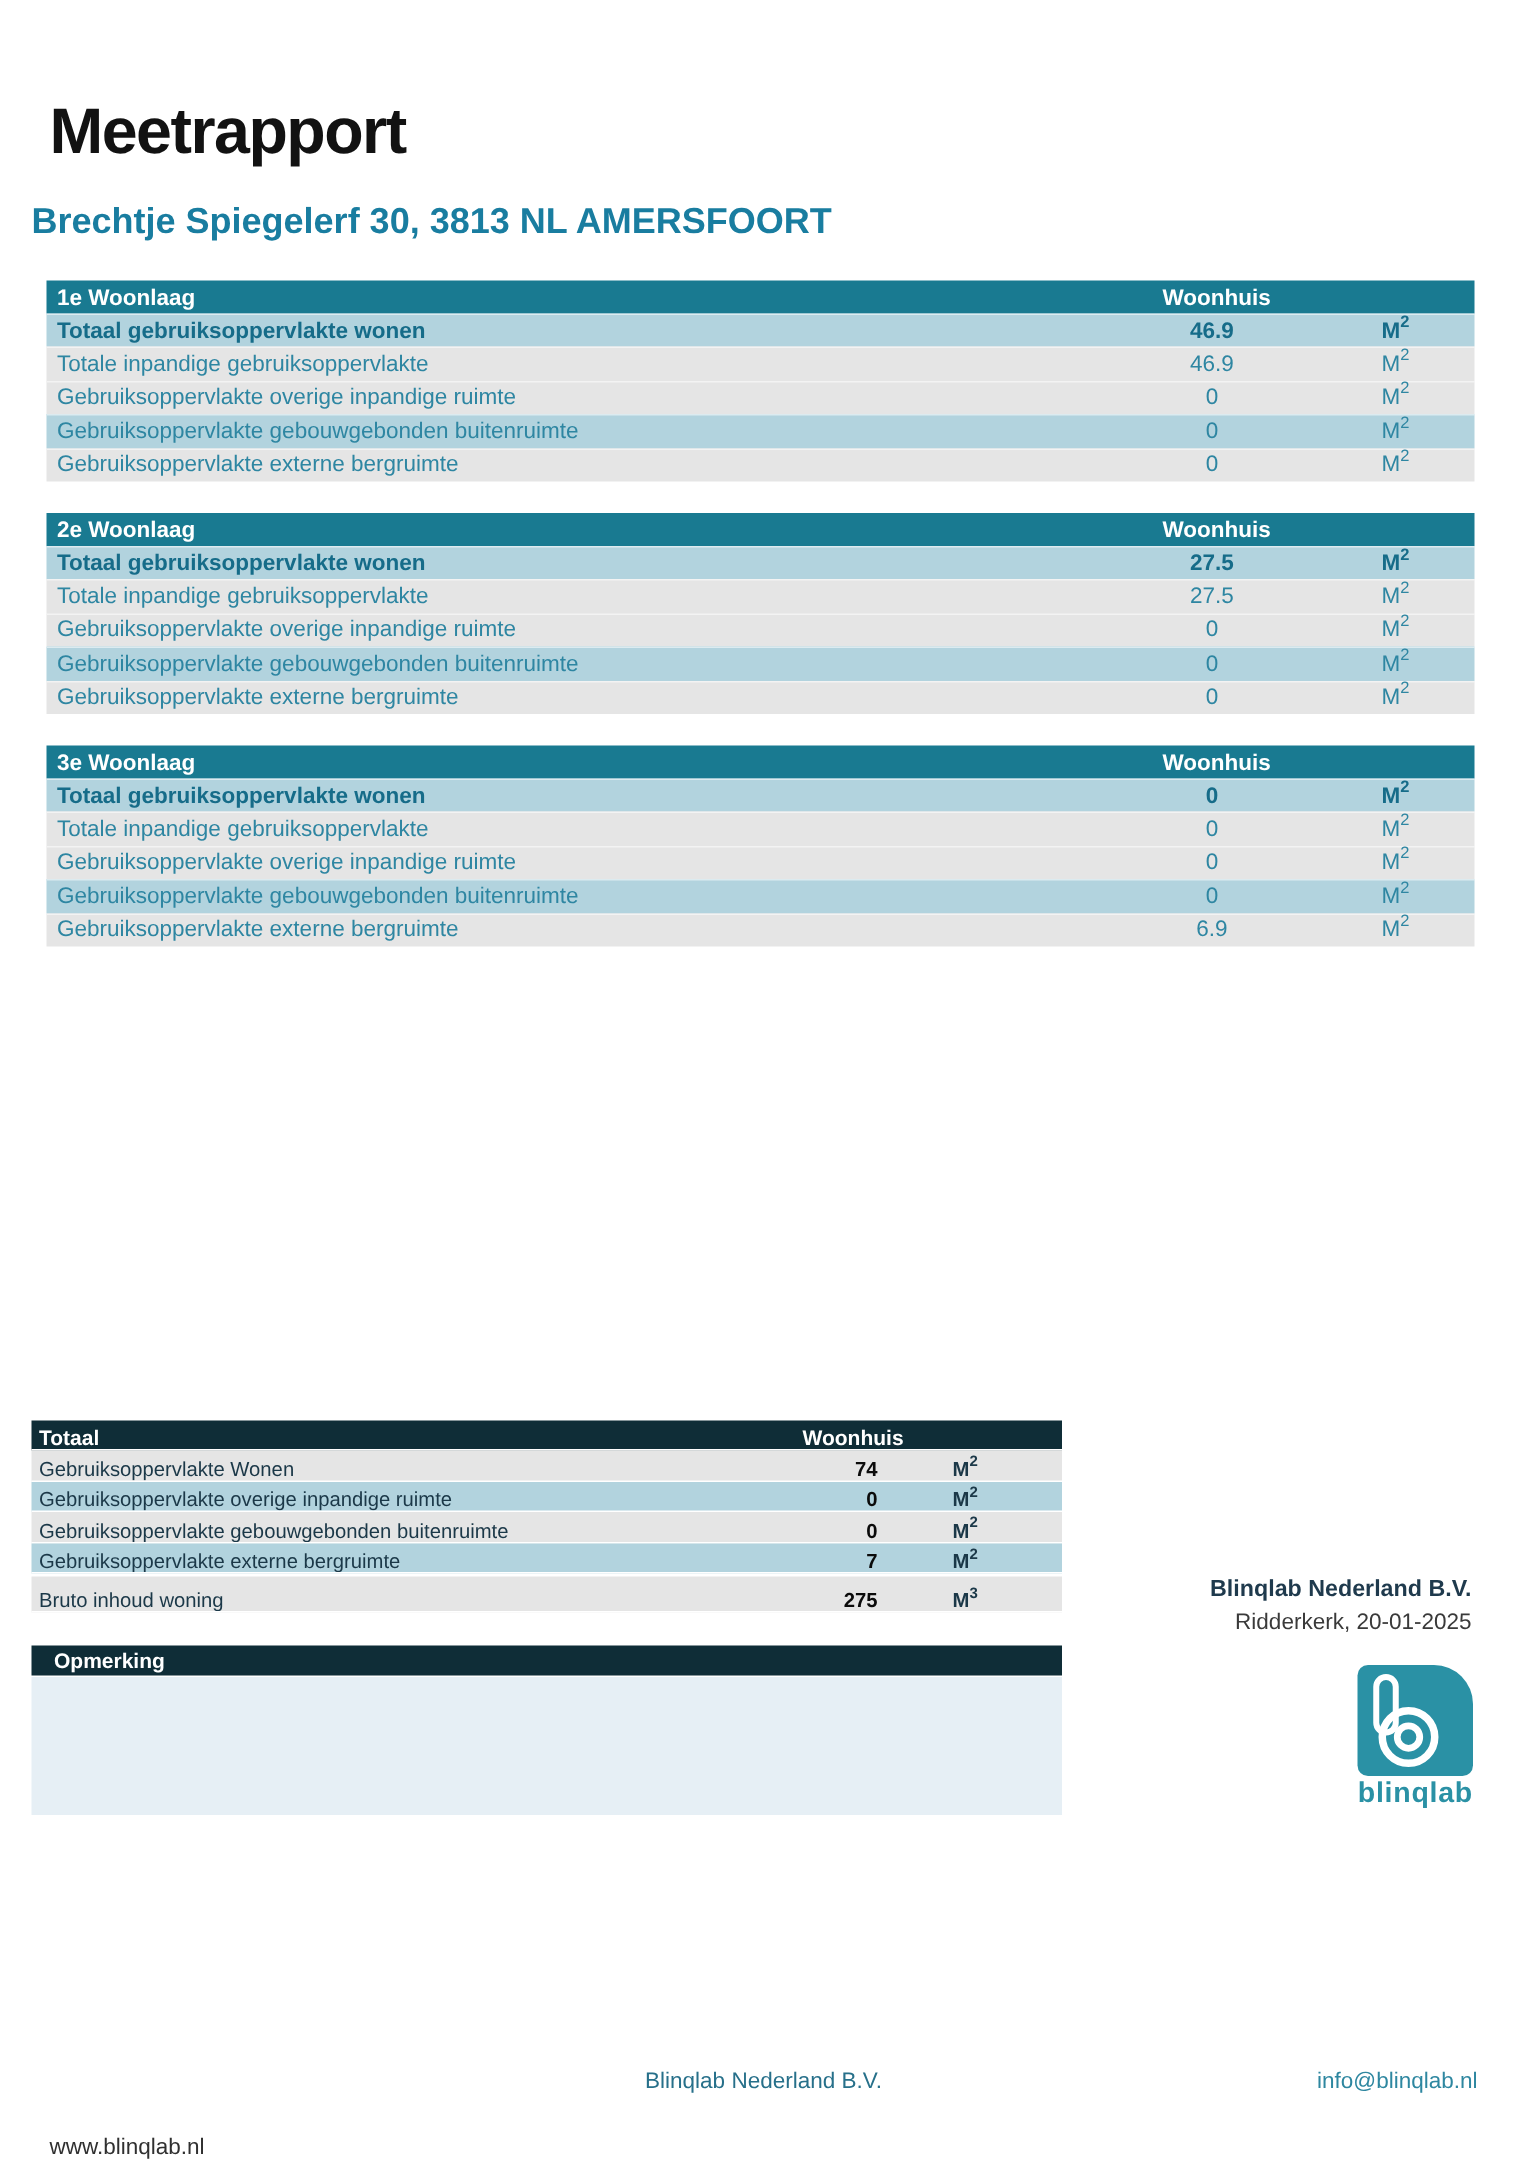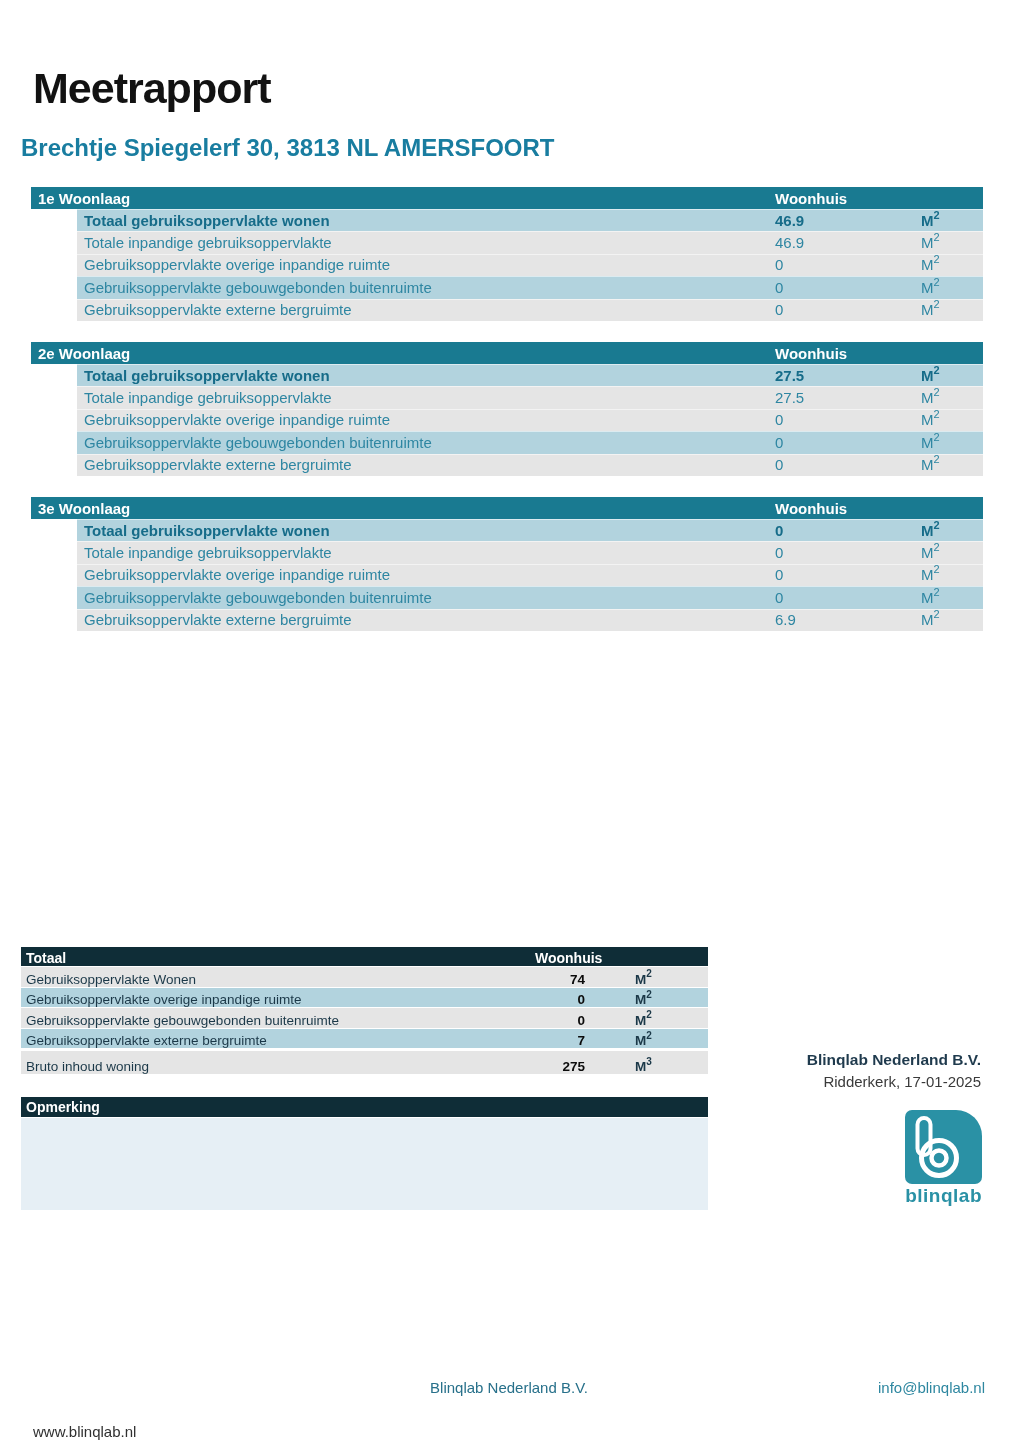--- a/index.html
+++ b/index.html
@@ -17,43 +17,43 @@
     font-size:24px;font-weight:700;color:#197da0;
   }
 
   
   .ftable{position:absolute;left:31px;width:952px;}
   .ftable .trow{display:flex;align-items:center;height:22.4px;font-size:15px;color:#2e86a2;}
   .ftable .thead{background:#197a91;color:#ffffff;font-weight:700;height:22px;}
   .ftable .trow.bold{color:#166c89;font-weight:700;}
   .band-medium{background:#b2d3de;}
   .band-pale{background:#e5e5e5;}
-  .ftable .trow + .trow{box-shadow:inset 0 1px 0 rgba(255,255,255,.55);margin-left:46px;}
+  .ftable .trow + .trow{box-shadow:inset 0 1px 0 rgba(255,255,255,.55);}
   .tlabel{flex:1;padding-left:7px;white-space:nowrap;overflow:hidden;}
-  .ftable .tval{width:66px;text-align:left;white-space:nowrap;}
+  .ftable .tval{width:66px;text-align:center;white-space:nowrap;}
   .ftable .thead .tval{text-align:center;}
   .ftable .tunit{width:142px;padding-left:80px;box-sizing:border-box;white-space:nowrap;}
   .tunit sup{font-size:11px;line-height:0;position:relative;top:-1px;}
 
   
   .totals{position:absolute;left:21px;top:947px;width:687px;}
   .totals .trow{display:flex;align-items:flex-end;height:20.5px;font-size:13.5px;color:#1b3848;
                 border-bottom:1.5px solid #ffffff;box-sizing:border-box;}
   .totals .thead{background:#0f2d37;color:#ffffff;font-weight:700;height:20px;font-size:14px;}
   .totals .tlabel{padding-left:5px;}
   .totals .tval{width:50px;text-align:right;font-weight:700;color:#0b0b0b;white-space:nowrap;}
   .totals .thead .tval{text-align:center;color:#ffffff;}
   .totals .tunit{width:123px;padding-left:50px;box-sizing:border-box;font-weight:700;color:#1b3848;}
   .totals .tunit sup{font-size:10px;}
   .totals .bruto{margin-top:2px;height:24px;}
 
   
   .remark{position:absolute;left:21px;top:1097px;width:687px;}
   .remark-header{background:#0f2d37;color:#ffffff;font-weight:700;font-size:14px;
-                 height:20px;line-height:20px;padding-left:5px;}
+                 height:20px;line-height:20px;padding-left:15px;}
   .remark-body{height:92px;background:#e6eff5;margin-top:1px;}
 
   
   .signature{position:absolute;right:37px;top:1051px;text-align:right;}
   .sig-company{font-size:15.5px;font-weight:700;color:#1f3a4d;}
   .sig-date{font-size:15px;color:#3a3a3a;margin-top:4px;}
 
   
   .logo{position:absolute;left:905px;top:1110px;width:78px;}
   .logo-square{width:77px;height:74px;background:#2a91a5;border-radius:7px 26px 7px 7px;}
@@ -206,21 +206,21 @@
       </div>
     </div>
 
   <div class="remark">
     <div class="remark-header">Opmerking</div>
     <div class="remark-body"></div>
   </div>
 
   <div class="signature">
     <div class="sig-company">Blinqlab Nederland B.V.</div>
-    <div class="sig-date">Ridderkerk, 17-01-2025</div>
+    <div class="sig-date">Ridderkerk, 20-01-2025</div>
   </div>
 
   <div class="logo">
     <div class="logo-square">
       <svg viewBox="0 0 77 74" width="77" height="74">
         <rect x="12.5" y="8" width="13" height="37" rx="6.5" fill="none" stroke="#ffffff" stroke-width="4"></rect>
         <circle cx="34" cy="48" r="17.5" fill="none" stroke="#ffffff" stroke-width="5"></circle>
         <circle cx="34" cy="48" r="7.5" fill="none" stroke="#ffffff" stroke-width="4.5"></circle>
       </svg>
     </div>

